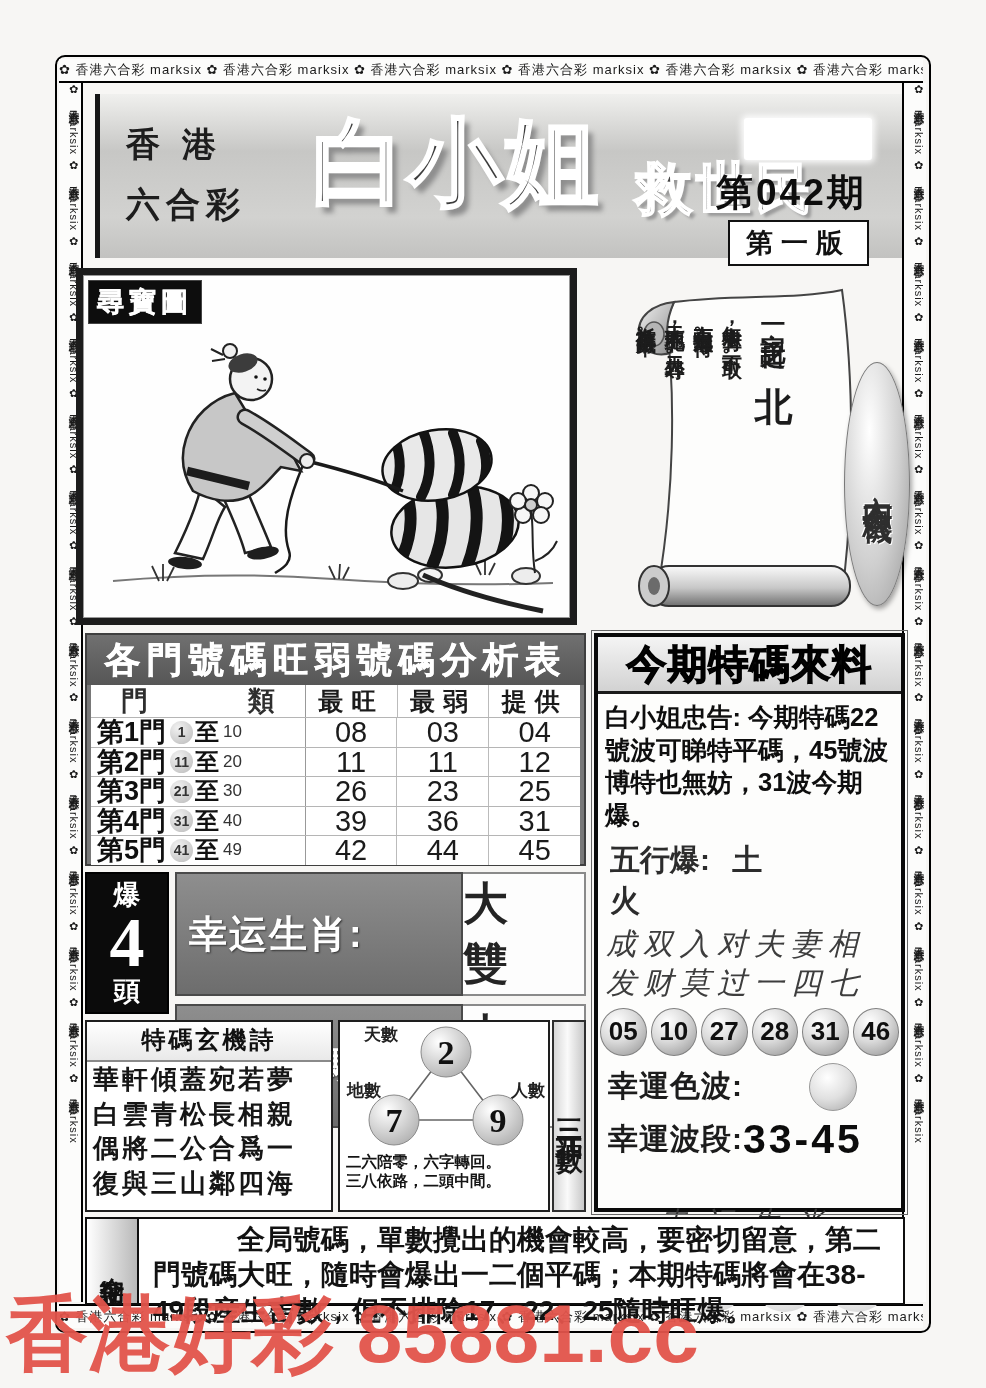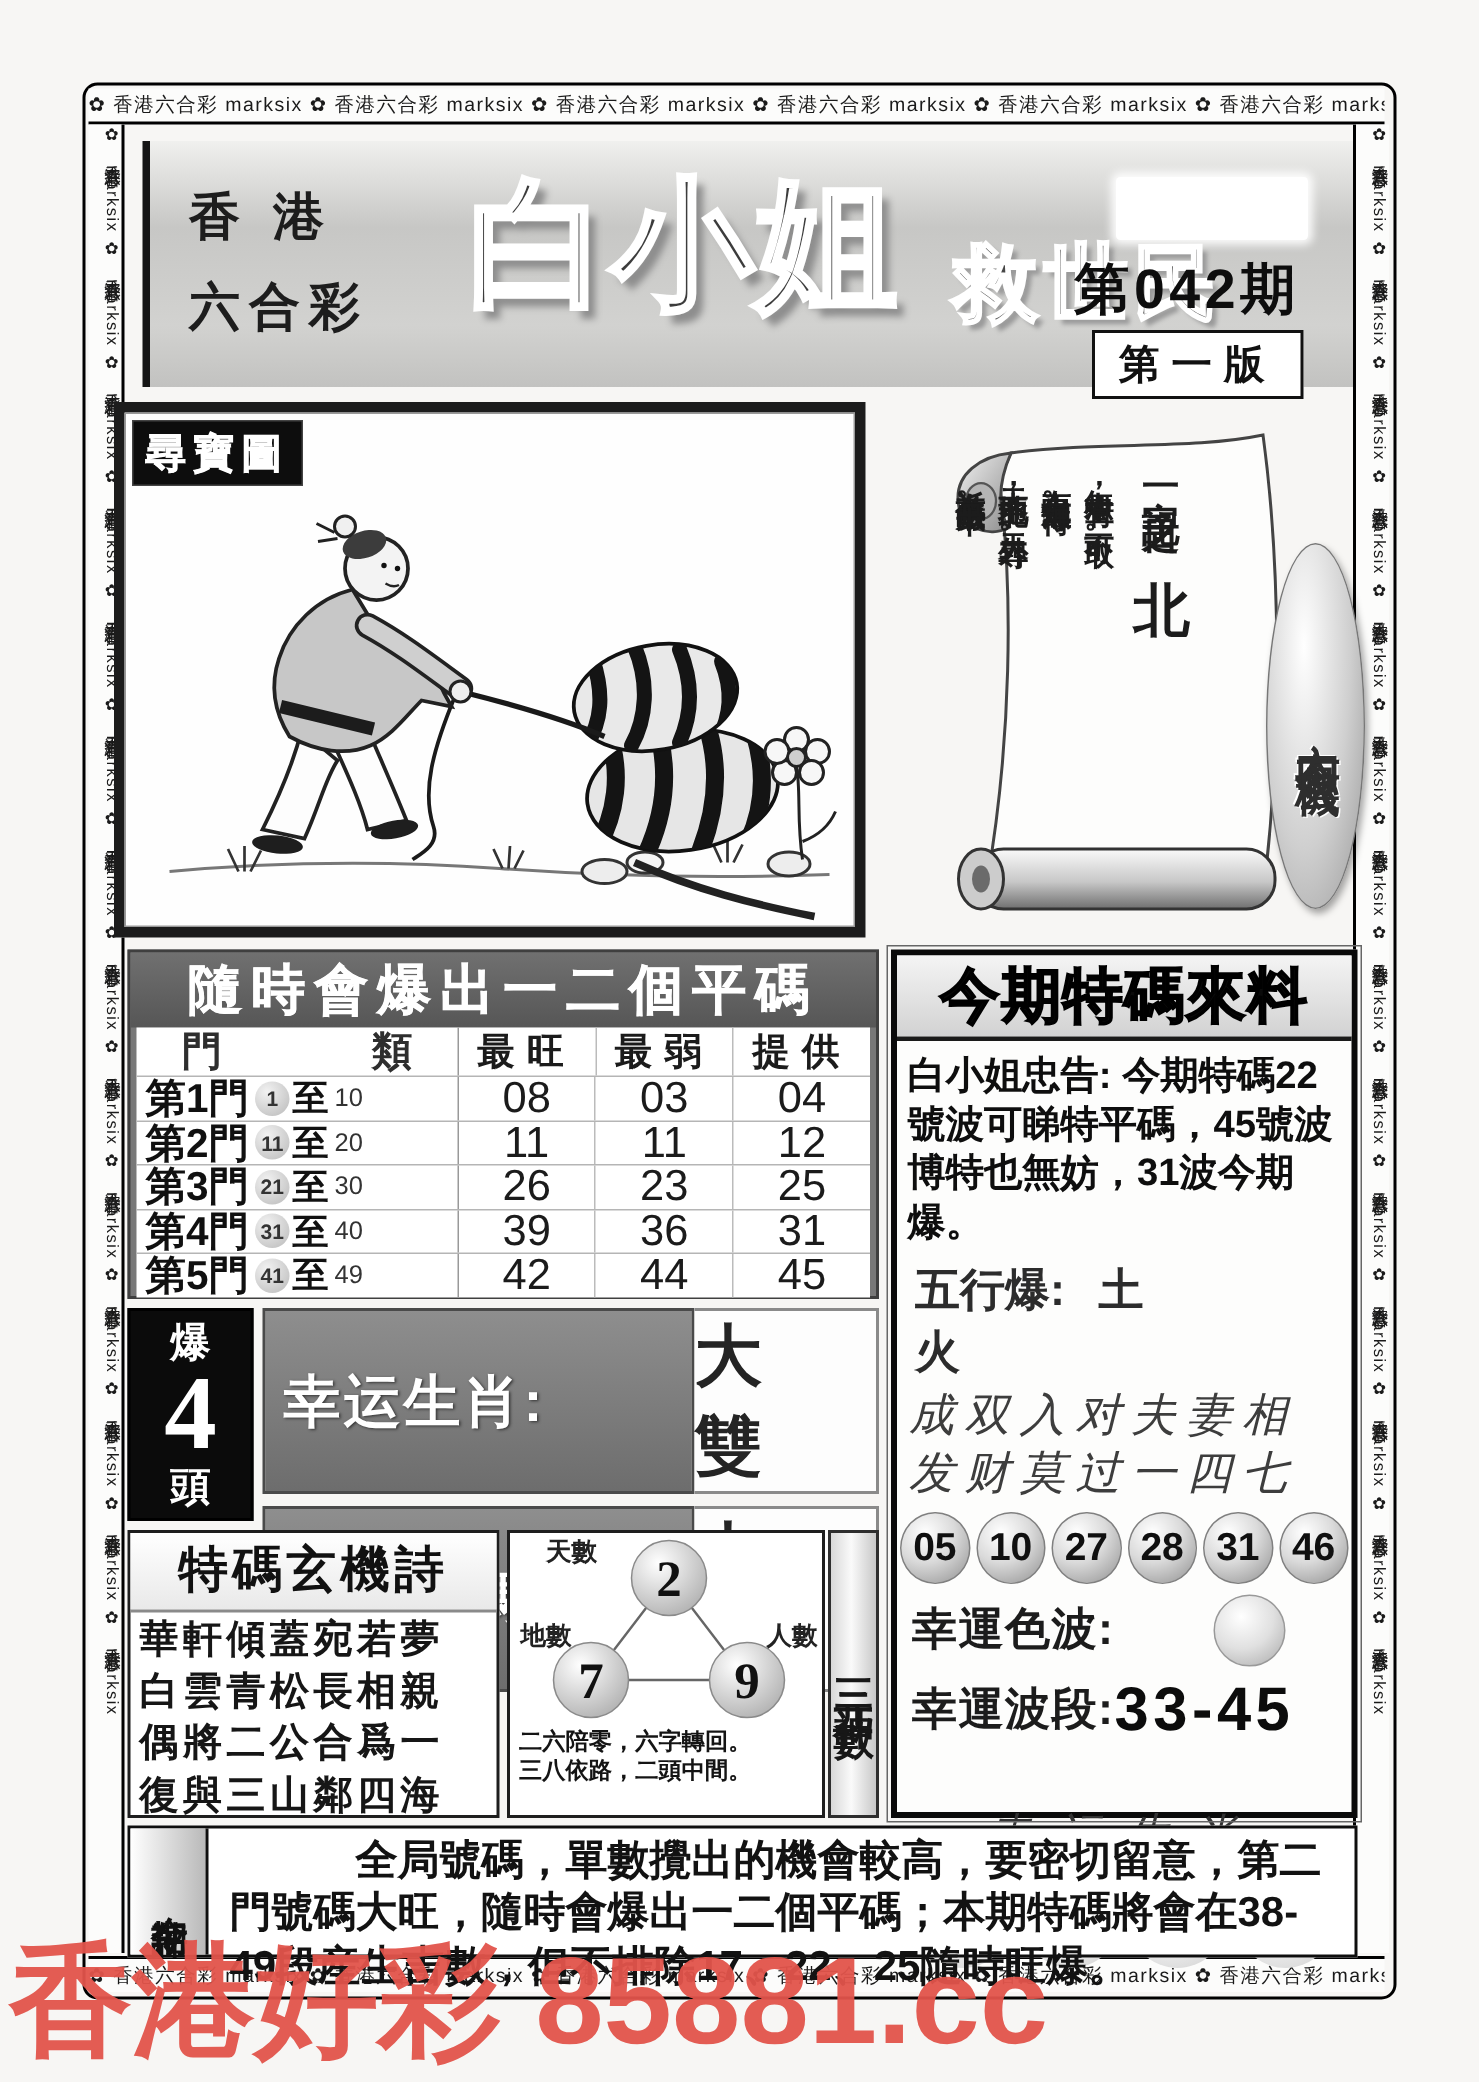--- a/index.html
+++ b/index.html
@@ -69,21 +69,21 @@
   .burst-head .n{font-size:70px;font-weight:900;line-height:.85;font-family:"Liberation Serif","DejaVu Serif",serif;}
   .burst-rows{flex:1;display:flex;flex-direction:column;gap:8px;}
   .burst-row{flex:1;display:flex;}
   .burst-label{width:288px;background:linear-gradient(#8e8e8e,#6d6d6d);border:2px solid #4a4a4a;color:#fff;
                font-size:38px;font-weight:900;display:flex;align-items:center;padding-left:12px;letter-spacing:2px;box-sizing:border-box;
                text-shadow:1px 1px 2px #333;}
   .burst-value{flex:1;background:#fdfdfd;border:2px solid #8a8a8a;border-left:none;color:#242424;font-size:45px;font-weight:900;
                display:flex;align-items:center;justify-content:center;letter-spacing:18px;box-sizing:border-box;}
   
   .poem{position:absolute;left:85px;top:1020px;width:248px;height:192px;border:2px solid #1e1e1e;background:#fff;box-sizing:border-box;}
-  .poem-title{font-size:33px;font-weight:900;text-align:center;letter-spacing:3px;padding:2px 0 4px;border-bottom:2px solid #8a8a8a;
+  .poem-title{font-size:24px;font-weight:900;text-align:center;letter-spacing:3px;padding:2px 0 4px;border-bottom:2px solid #8a8a8a;
               background:linear-gradient(#fff,#e9e9e9);}
   .poem-line{font-size:26px;font-weight:900;color:#161616;padding:1px 6px;letter-spacing:3px;line-height:1.25;white-space:nowrap;}
   .tri{position:absolute;left:338px;top:1020px;width:212px;height:192px;border:2px solid #1e1e1e;background:#fff;box-sizing:border-box;}
   .tri-note{font-size:15.5px;font-weight:900;color:#141414;padding:0 6px;line-height:1.25;white-space:nowrap;}
   .sanyuan{position:absolute;left:552px;top:1020px;width:34px;height:192px;border:2px solid #2e2e2e;box-sizing:border-box;
            background:linear-gradient(90deg,#d8d8d8,#fafafa 45%,#c8c8c8);display:flex;align-items:center;justify-content:center;}
   .sanyuan span{writing-mode:vertical-rl;text-orientation:upright;font-family:"Liberation Serif","DejaVu Serif",serif;
                 font-size:27px;font-weight:900;color:#171717;letter-spacing:9px;}
   
   .special{position:absolute;left:594px;top:633px;width:311px;height:579px;border:4px solid #0a0a0a;background:#fdfdfc;
@@ -248,21 +248,21 @@
       <div class="scroll-col">有中生無却可得。</div>
       <div class="scroll-col">天南地北，天外尋。</div>
       <div class="scroll-col">祇在前年歲月中。</div>
     </div>
     <div class="badge">
       <span>內有玄機</span>
     </div>
   </div>
 
   <div class="atable">
-    <div class="atable-title">隨時會爆出一二個平碼</div>
+    <div class="atable-title">各門號碼旺弱號碼分析表</div>
     <div class="atable-grid">
       <div class="arow head">
         <div class="c-door">
           <span>門</span>
           <span>類</span>
         </div>
         <div class="c-val">最旺</div>
         <div class="c-val">最弱</div>
         <div class="c-val">提供</div>
       </div>

